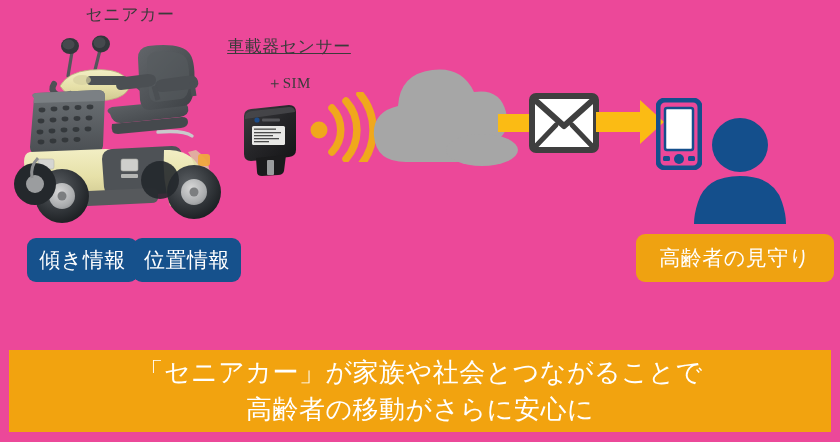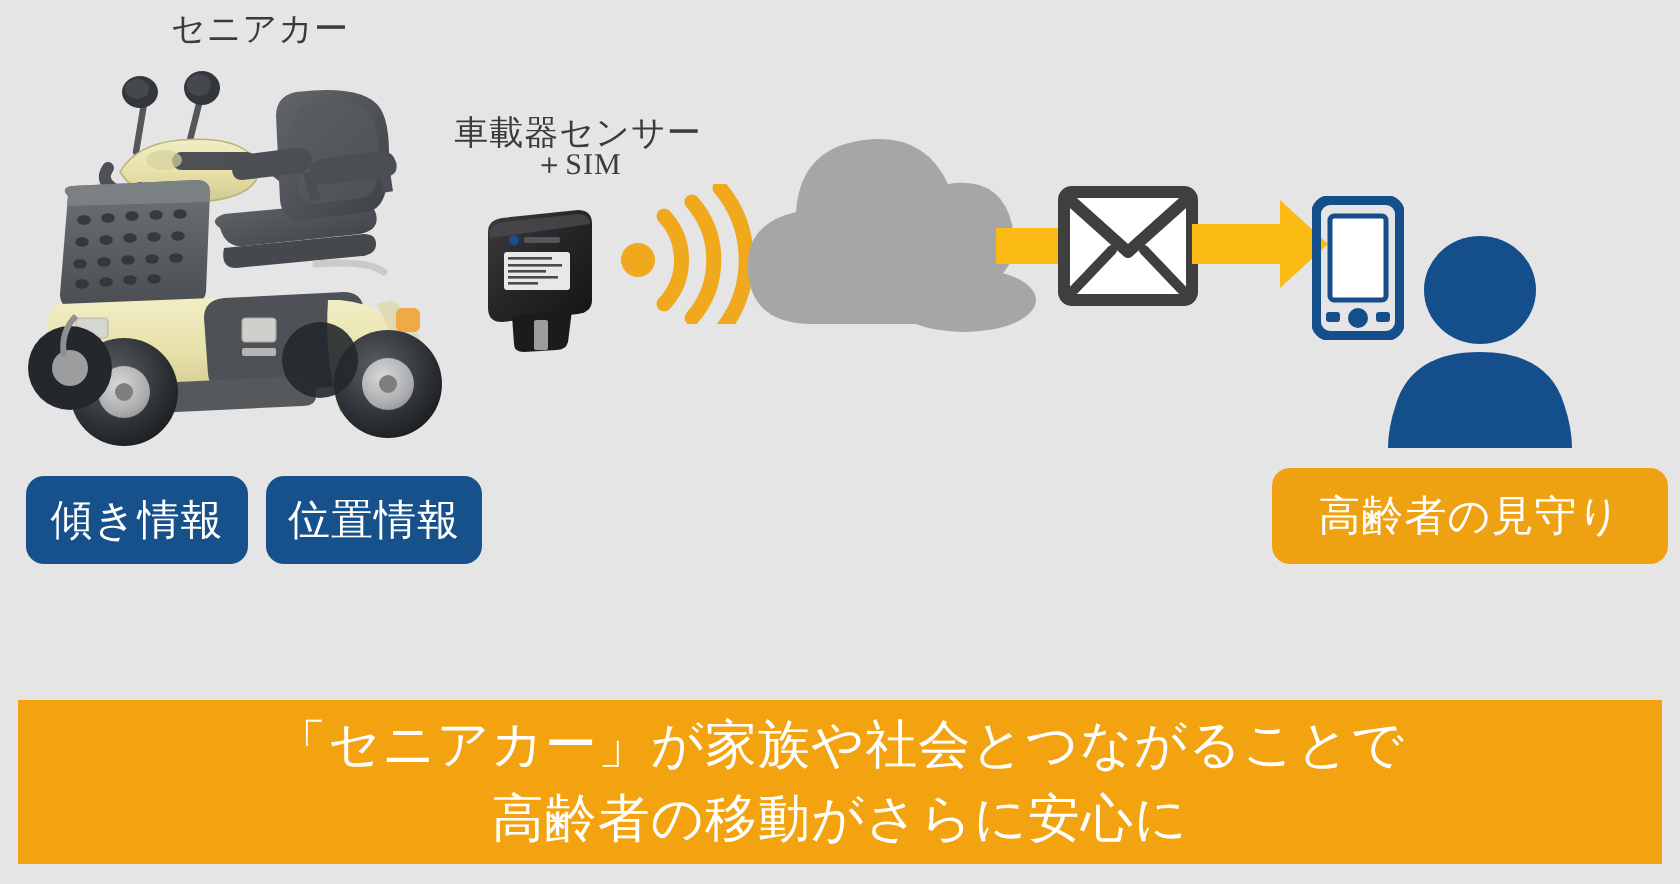--- a/index.html
+++ b/index.html
@@ -5,21 +5,21 @@
   * { box-sizing: border-box; margin: 0; padding: 0; }
   html, body {
     width: 840px; height: 442px;
     background: #ffffff;
     font-family: "Liberation Sans", "DejaVu Sans", sans-serif;
     overflow: hidden;
   }
   #canvas {
     position: relative;
     width: 840px; height: 442px;
-    background: #e5e5e5;
+    background: #ec4899;
   }
 
   
   .abs { position: absolute; }
 
   
   .caption {
     color: #3b3b3b;
     font-size: 17px;
     font-weight: 500;
@@ -84,21 +84,21 @@
     border-radius: 9px;
     color: #ffffff;
     font-size: 21px;
     font-weight: 500;
     letter-spacing: 0.5px;
     white-space: nowrap;
   }
   .badge-blue { background: #16518c; }
   .badge-orange { background: #efa211; }
 
-  #badge-tilt     { left: 13px;  top: 238px; width: 111px; height: 44px; justify-content: center; }
+  #badge-tilt     { left: 27px;  top: 238px; width: 111px; height: 44px; justify-content: center; }
   #badge-location { left: 133px; top: 238px; width: 108px; height: 44px; }
   #badge-watch    { left: 636px; top: 234px; width: 198px; height: 48px; }
 
   
   #summary-banner {
     left: 9px; top: 350px; width: 822px; height: 82px;
     background: #f2a30f;
     display: flex;
     flex-direction: column;
     align-items: center;
@@ -221,21 +221,21 @@
       <circle cx="186" cy="164" r="13" fill="url(#hubG)"></circle>
       <circle cx="186" cy="164" r="4.5" fill="#7c7e80"></circle>
       <circle cx="27" cy="156" r="21" fill="#24282c"></circle>
       <circle cx="27" cy="156" r="9" fill="#9b9d9f"></circle>
       <circle cx="152" cy="152" r="19" fill="#24282c" opacity="0.9"></circle>
 
       <path d="M30 130 q-8 8 -6 20" stroke="#8d8f91" stroke-width="3" fill="none"></path>
     </svg>
   </div>
 
-  <div class="abs caption" style="left:215px; top:56px; width:148px;">車載器センサー</div>
+  <div class="abs caption" style="left:215px; top:36px; width:148px;text-decoration:underline;">車載器センサー</div>
   <div class="abs caption" style="left:215px; top:74px; width:148px; font-size:15px;font-family:Liberation Serif, serif;">＋SIM</div>
 
   <div class="abs" id="sensor-device">
     <svg viewBox="0 0 62 72" width="62" height="72" xmlns="http://www.w3.org/2000/svg">
       <defs>
         <linearGradient id="devG" x1="0" y1="0" x2="1" y2="1">
           <stop offset="0%" stop-color="#3c3c40"></stop>
           <stop offset="50%" stop-color="#252528"></stop>
           <stop offset="100%" stop-color="#151517"></stop>
         </linearGradient>

